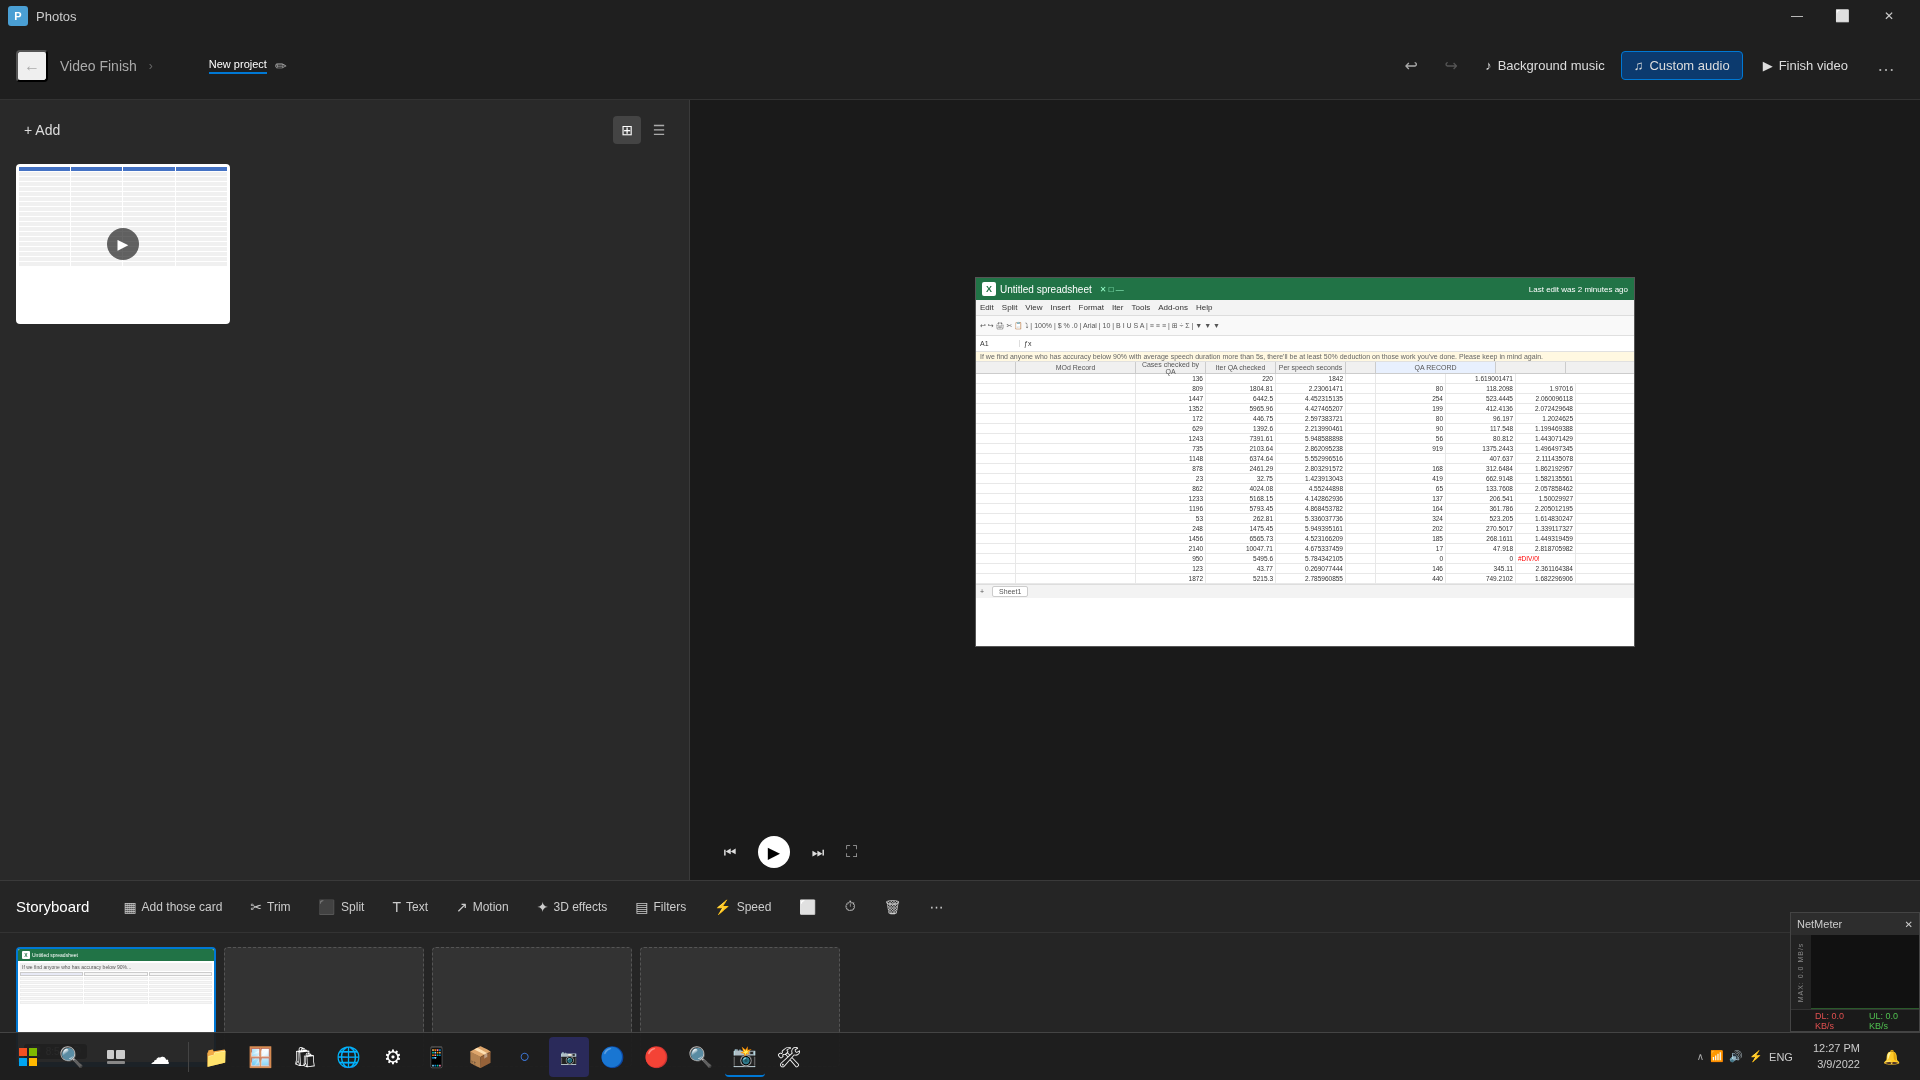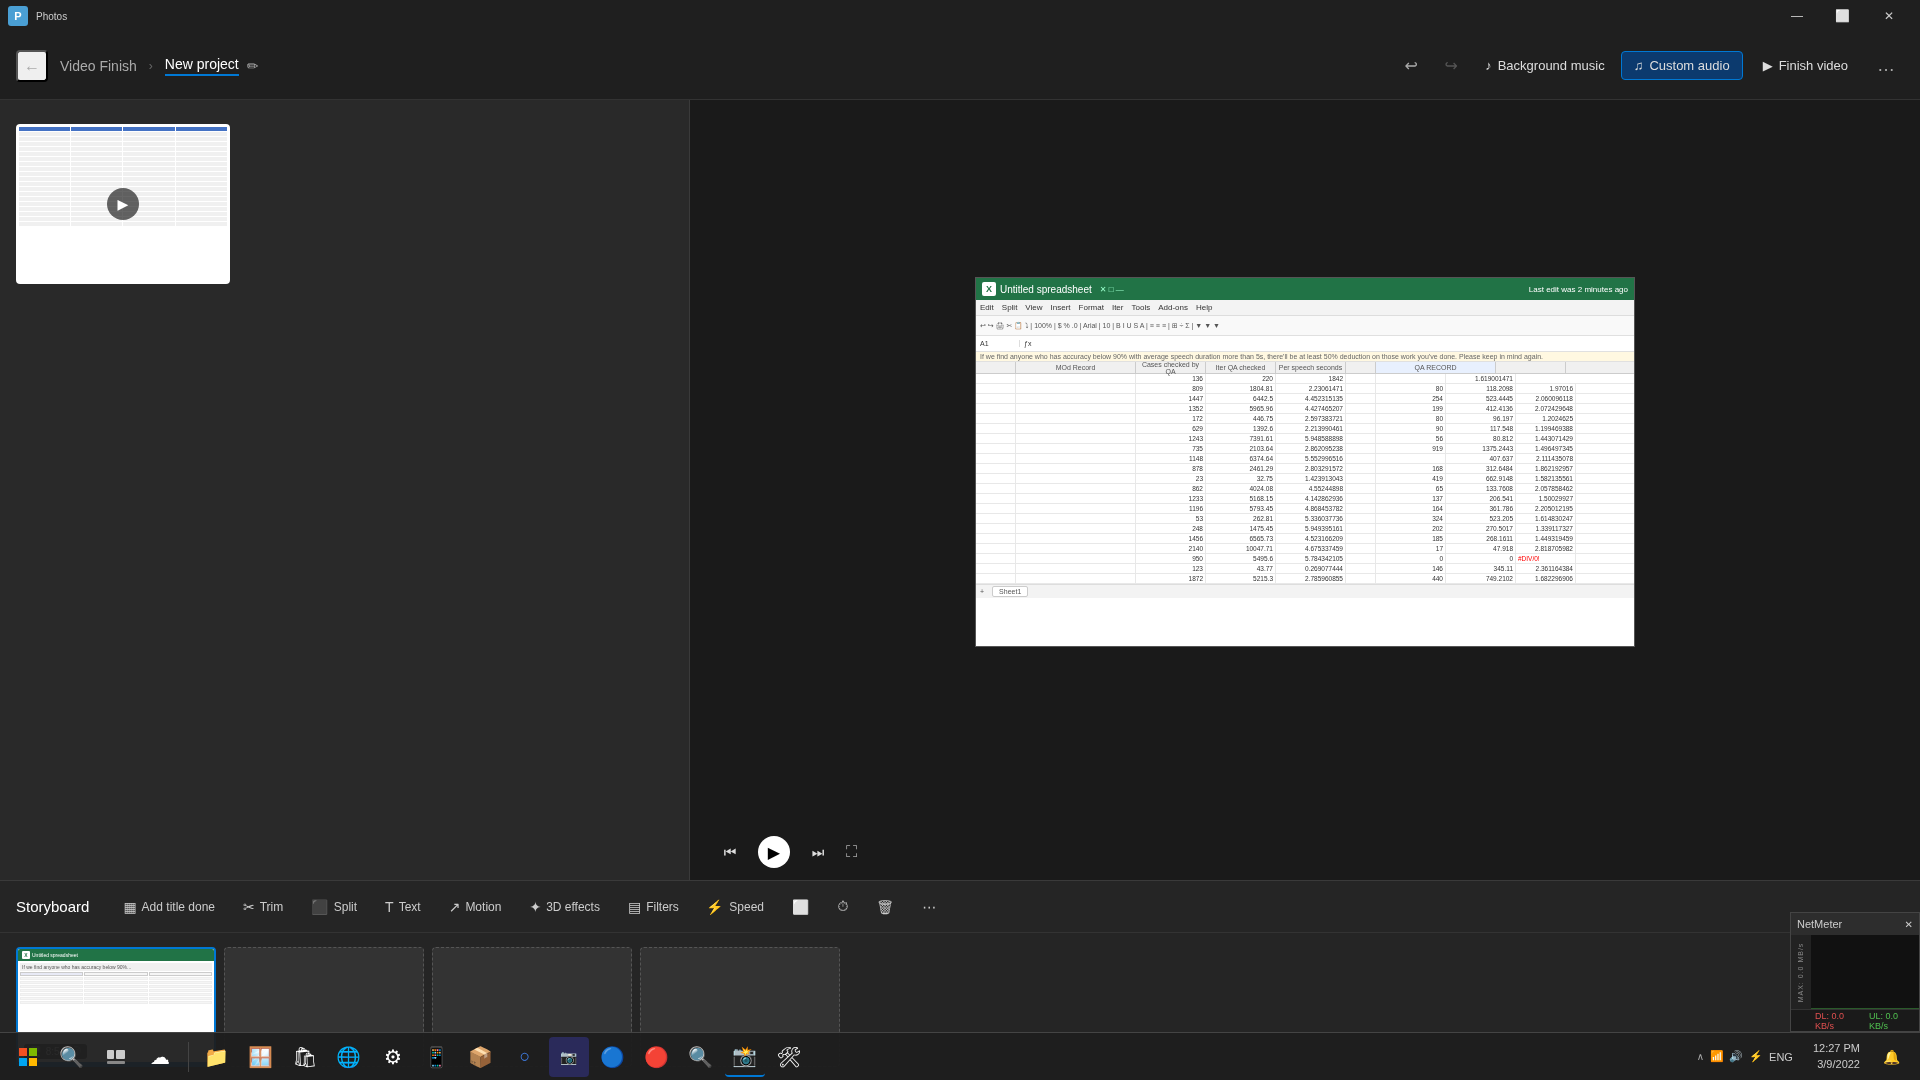--- a/index.html
+++ b/index.html
@@ -29,21 +29,21 @@
     #app-icon {
       width: 20px;
       height: 20px;
       background: #4a9fd4;
       border-radius: 3px;
       display: flex; align-items: center; justify-content: center;
       font-size: 11px;
       font-weight: bold;
     }
     #titlebar-title {
-      font-size: 10px;
+      font-size: 13px;
       color: #ccc;
     }
     #titlebar-controls {
       display: flex;
       gap: 0;
     }
     .titlebar-btn {
       width: 46px;
       height: 32px;
       display: flex;
@@ -81,23 +81,24 @@
     #breadcrumb-arrow {
       color: #666;
       font-size: 12px;
     }
     #project-name-container {
       display: flex;
       align-items: center;
       gap: 8px;
     }
     #project-name {
-      font-size: 14px;
+      font-size: 11px;
       color: #fff;
       font-weight: 400;
+      margin-left: 44px;
     }
     #edit-icon {
       font-size: 14px;
       color: #aaa;
       cursor: pointer;
     }
     #toolbar-right {
       margin-left: auto;
       display: flex;
       align-items: center;
@@ -679,20 +680,27 @@
       <span>▶</span>
       <span>Finish video</span>
     </button>
     <button id="more-btn">…</button>
   </div>
 </div>
 
 <div id="main">
 
   <div id="project-library">
+    <div id="library-controls">
+      <button id="add-btn">+ Add</button>
+      <div id="view-controls">
+        <button class="view-btn active">⊞</button>
+        <button class="view-btn">☰</button>
+      </div>
+    </div>
     <div id="media-grid">
       <div class="media-item">
         <div class="spreadsheet-thumb">
           <div class="ss-row">
               <div class="ss-cell header"></div>
               <div class="ss-cell header"></div>
               <div class="ss-cell header"></div>
               <div class="ss-cell header"></div>
             </div>
           <div class="ss-row">
@@ -1112,21 +1120,21 @@
       <span id="fullscreen-btn">⛶</span>
     </div>
   </div>
 </div>
 
 <div id="storyboard">
   <div id="storyboard-header">
     <span id="storyboard-title">Storyboard</span>
     <button class="storyboard-tool">
       <span class="icon">▦</span>
-      <span>Add title done</span>
+      <span>Add those card</span>
     </button>
     <button class="storyboard-tool">
       <span class="icon">✂</span>
       <span>Trim</span>
     </button>
     <button class="storyboard-tool">
       <span class="icon">⬛</span>
       <span>Split</span>
     </button>
     <button class="storyboard-tool">

